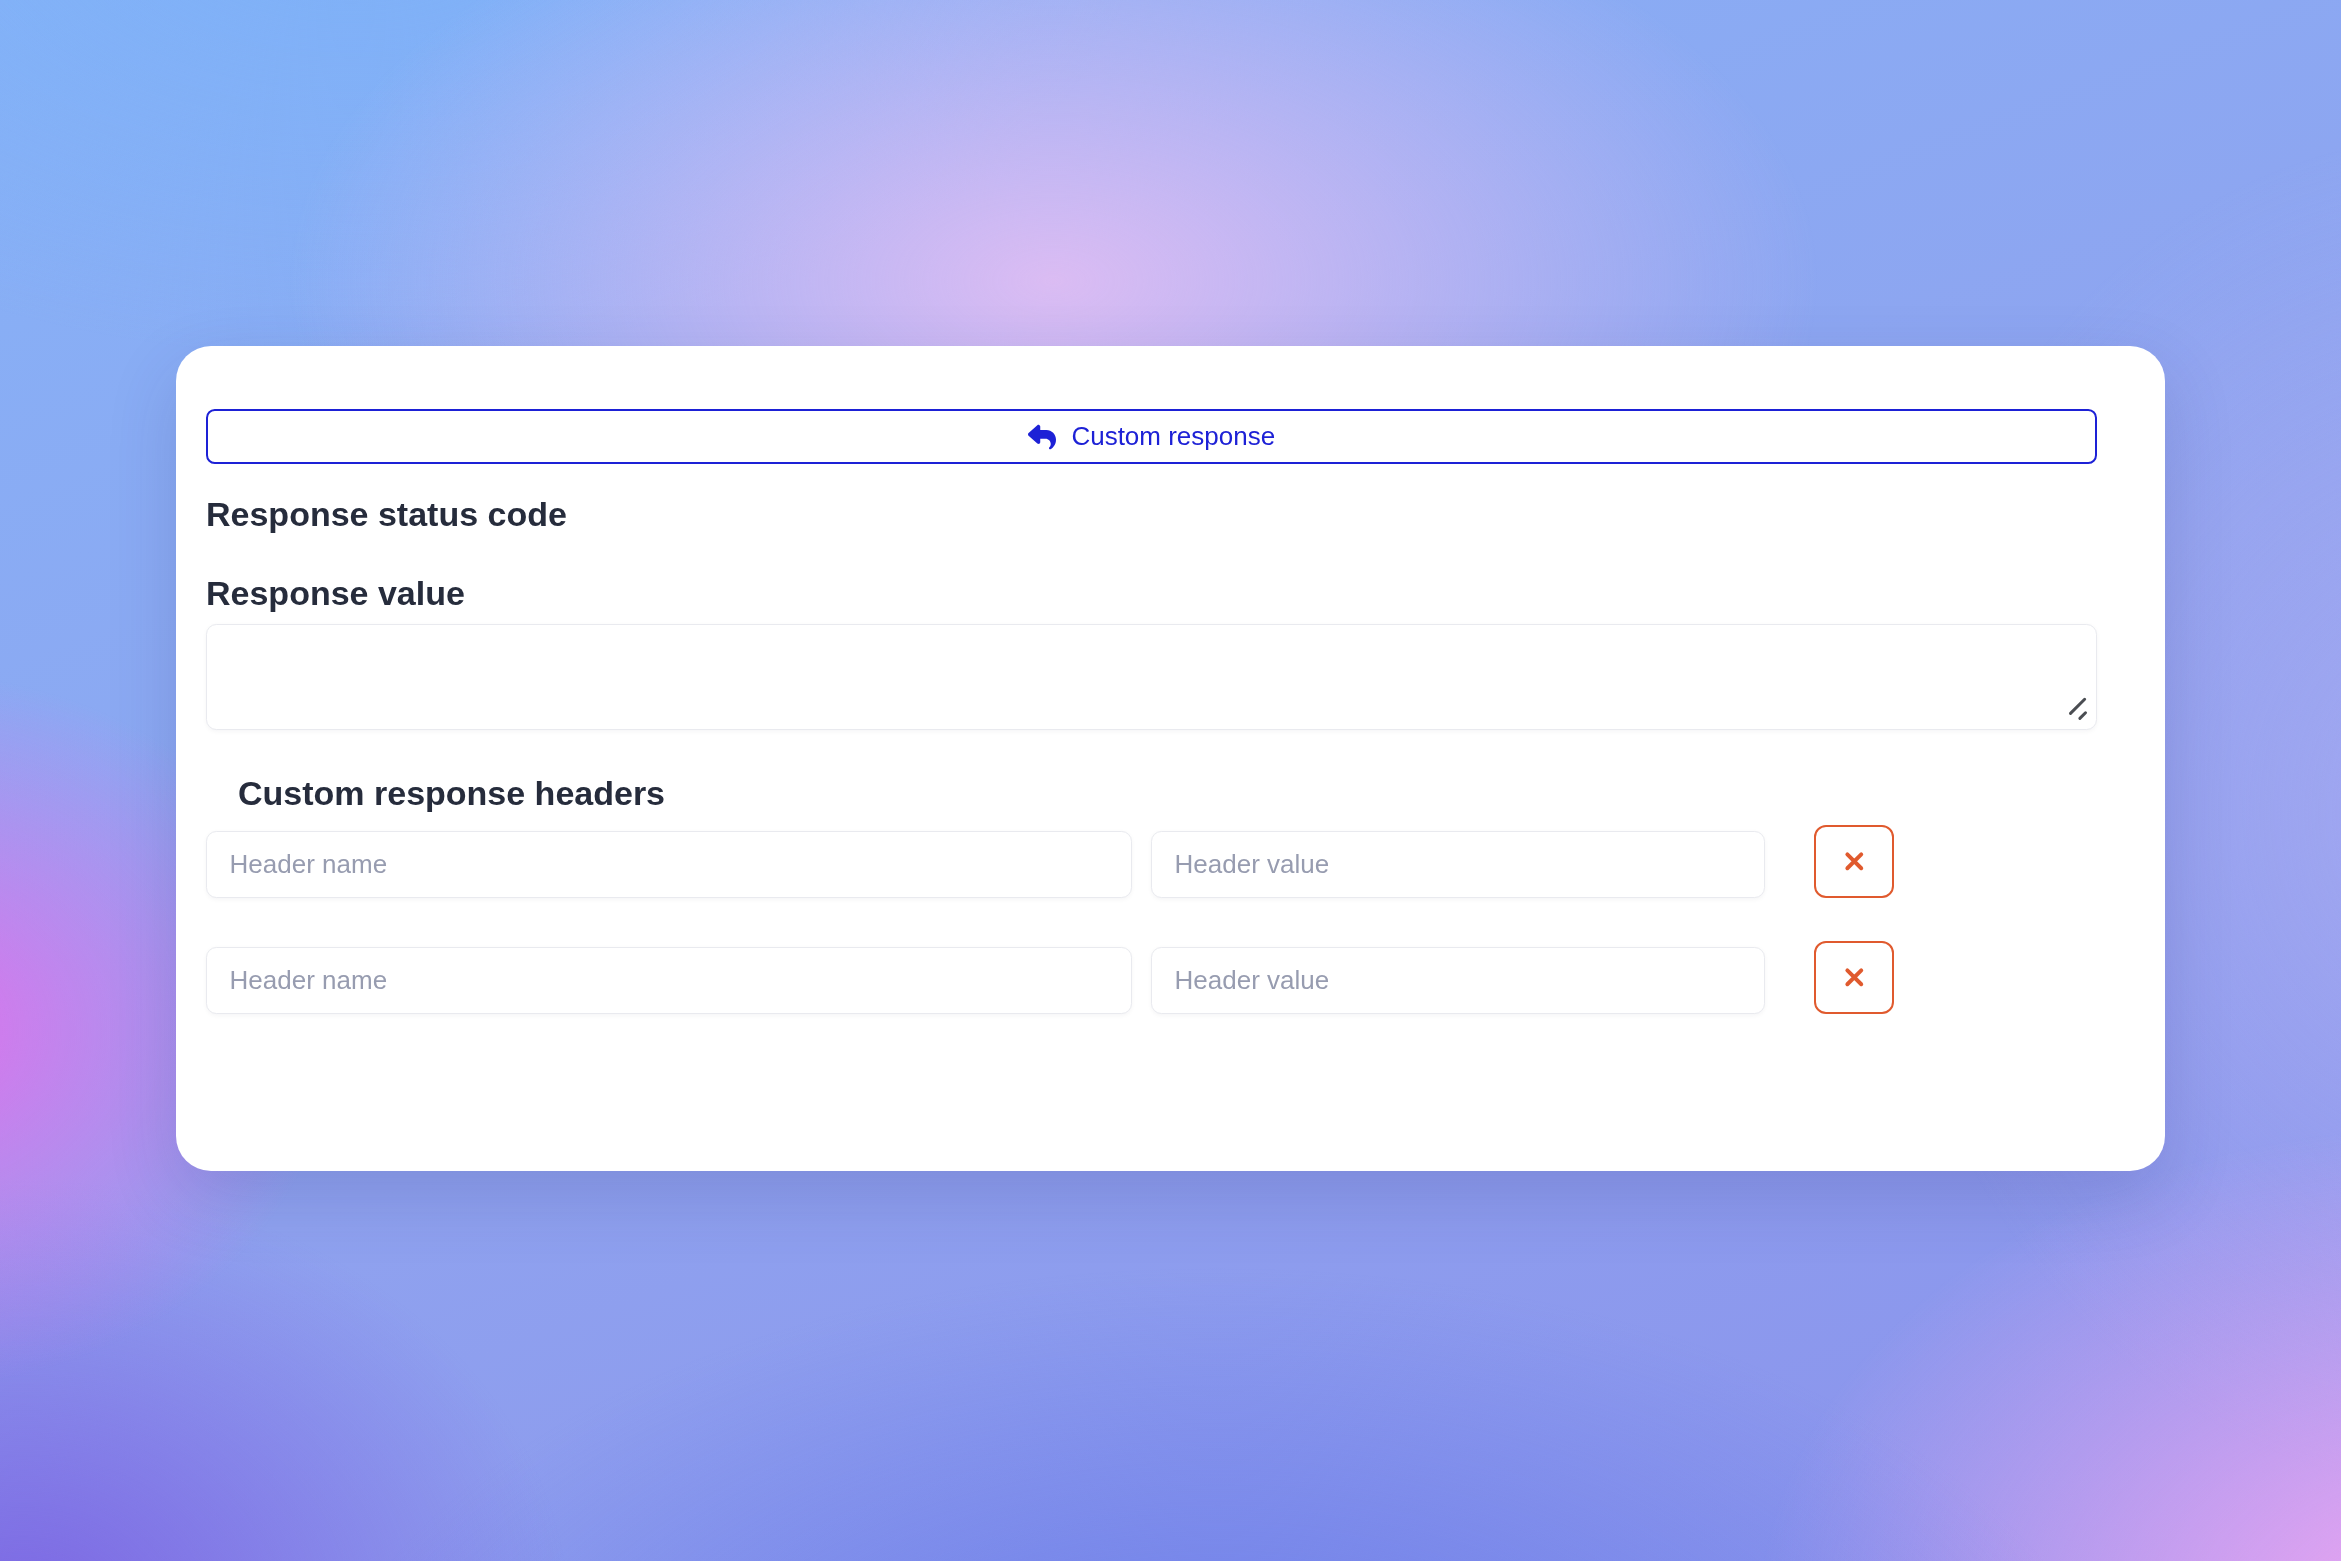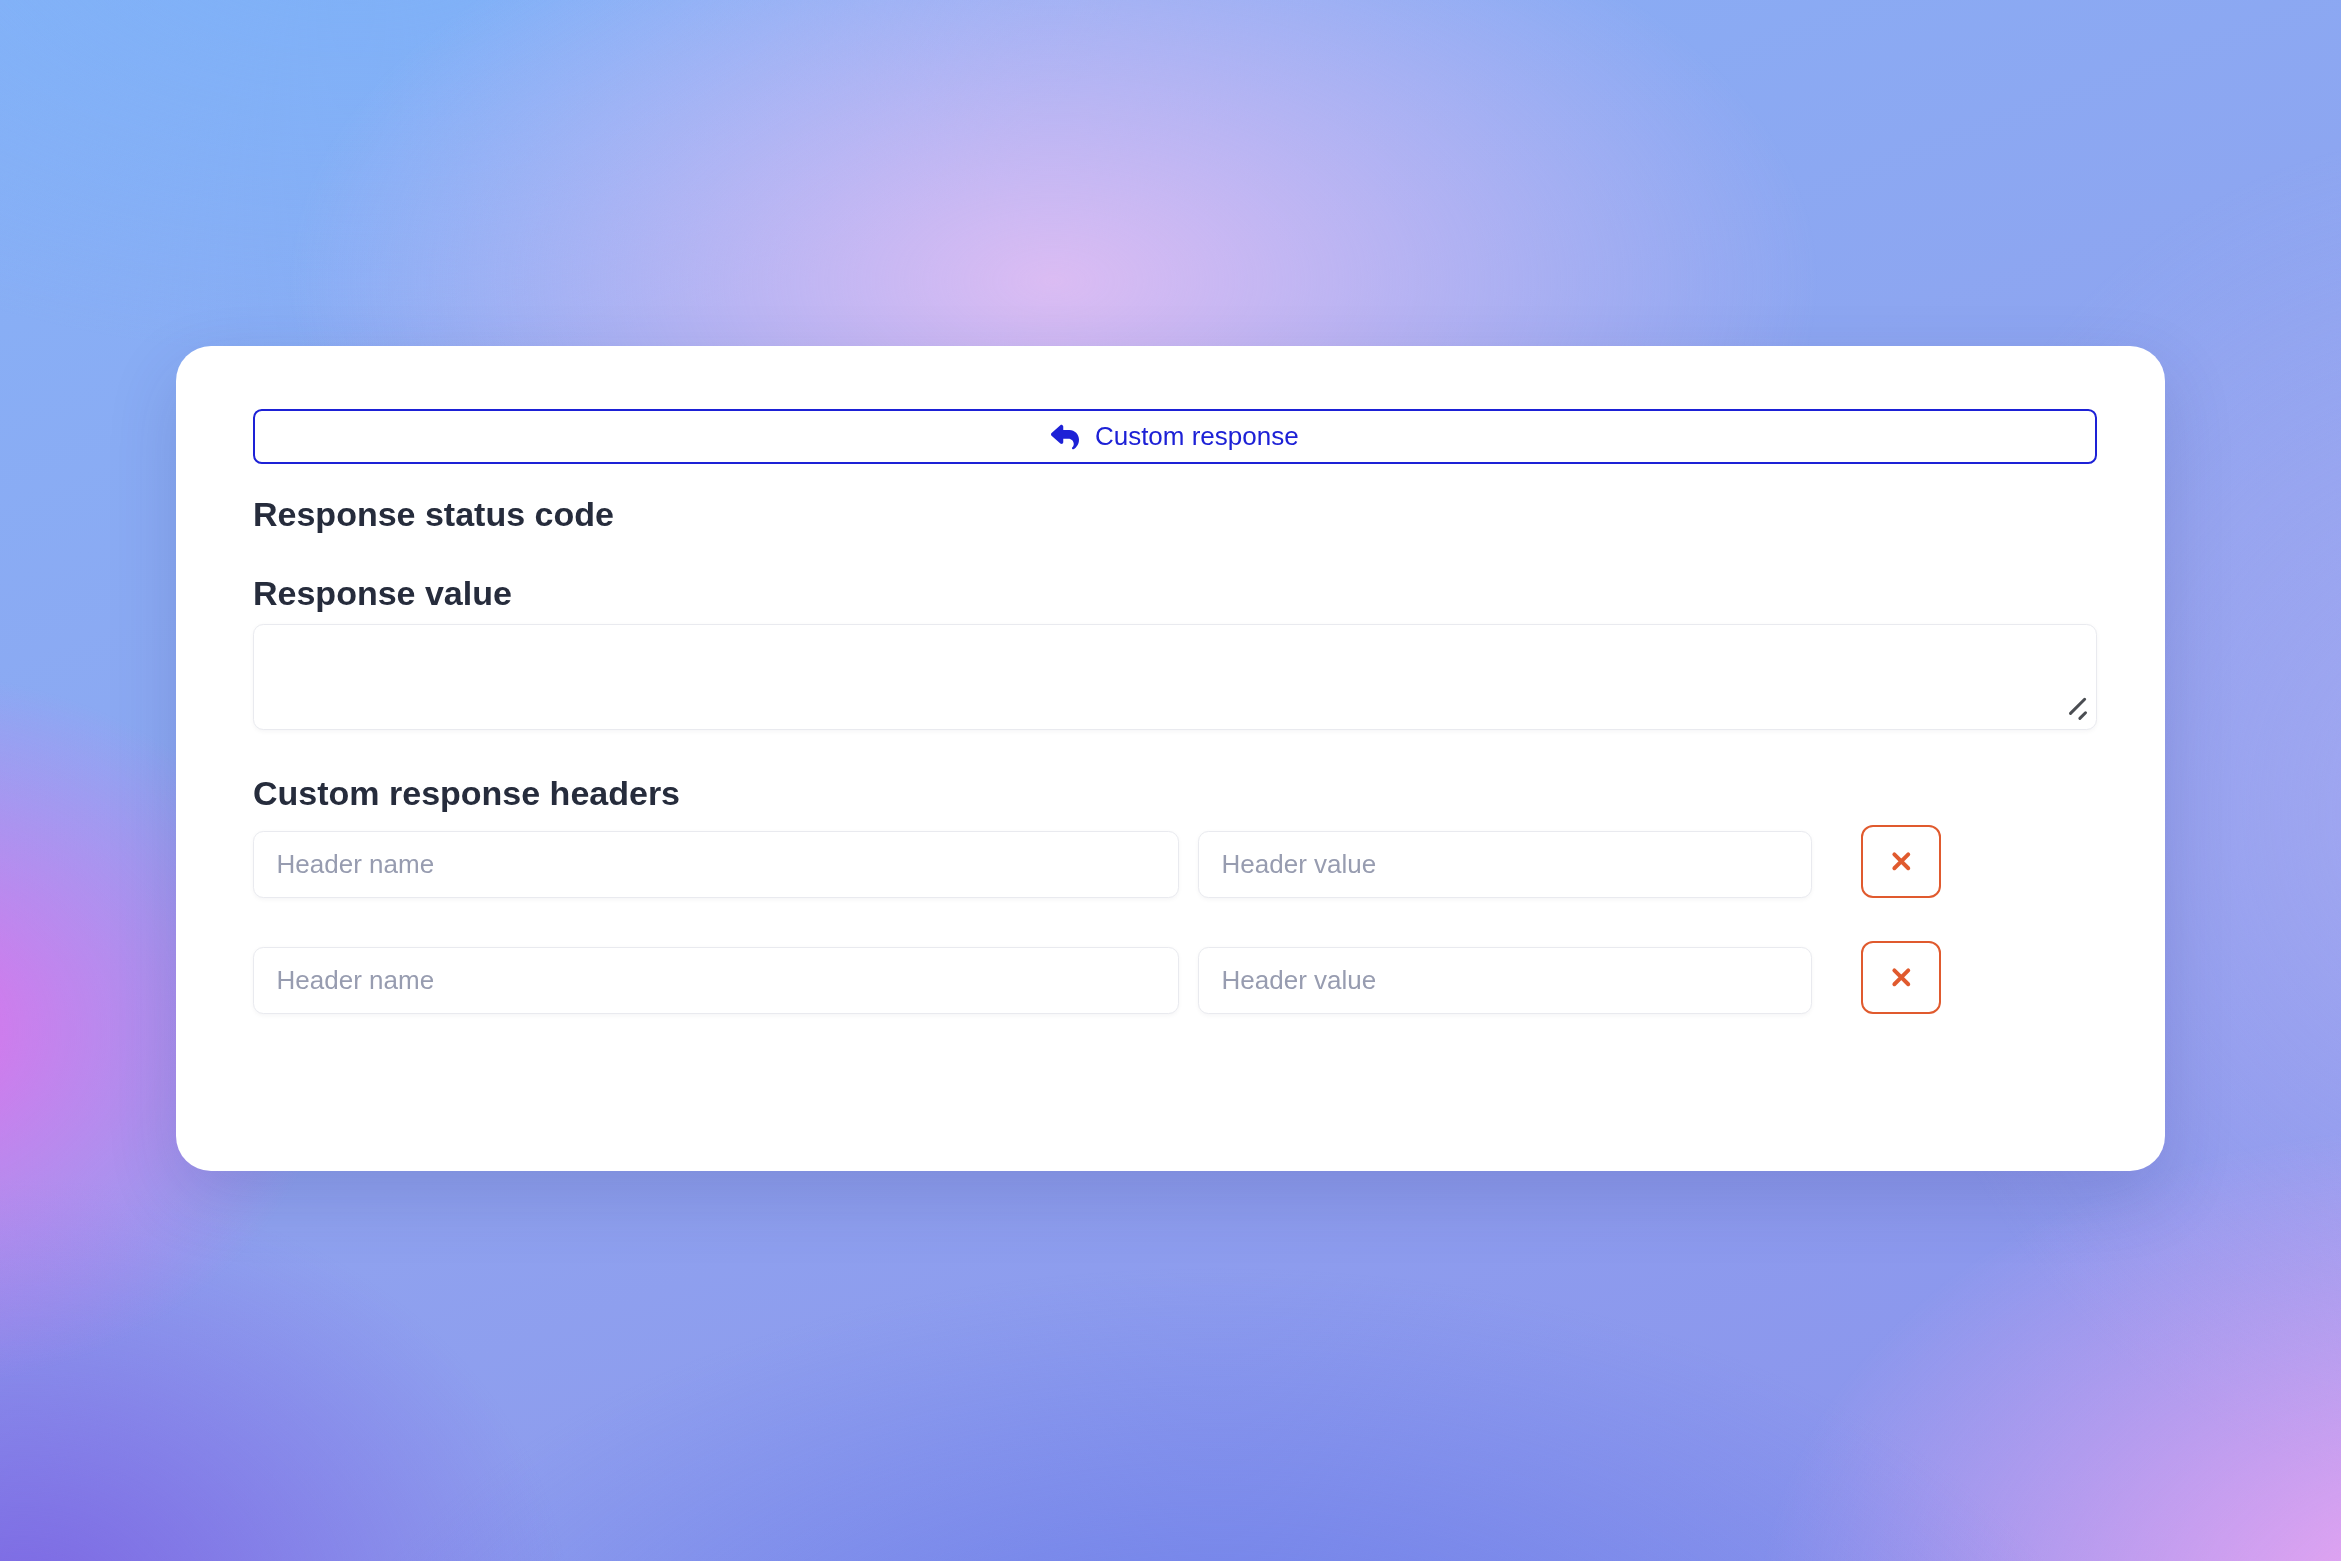--- a/index.html
+++ b/index.html
@@ -12,37 +12,37 @@
       radial-gradient(913px 739px at 1% 104%, rgba(123,99,226,0.95), rgba(123,99,226,0) 60%),
       radial-gradient(1478px 826px at 52% 114%, rgba(104,122,232,0.95), rgba(104,122,232,0) 62%),
       radial-gradient(1130px 826px at 104% 104%, rgba(245,167,242,0.95), rgba(245,167,242,0) 60%),
       radial-gradient(956px 1130px at 105% 52%, rgba(173,173,242,0.65), rgba(173,173,242,0) 60%),
       radial-gradient(1217px 695px at 15% -6%, rgba(125,177,248,0.9), rgba(125,177,248,0) 65%),
       linear-gradient(160deg, #86b2f7 0%, #8fa2ef 55%, #8a92ec 100%);
   }
   .card{
     position:absolute;left:176px;top:346px;width:1989px;height:825px;
     background:#ffffff;border-radius:35px;box-sizing:border-box;
-    padding:63px 68px 0 77px;
+    padding:63px 68px 0 30px;
     box-shadow:0 26px 70px rgba(40,40,110,0.16);
   }
   .cr-btn{
     display:flex;align-items:center;justify-content:center;gap:15.6px;
     width:100%;height:55px;box-sizing:border-box;
     background:#ffffff;border:2.6px solid #1d21d6;border-radius:8.7px;
     color:#1d21d6;font-size:26px;font-weight:500;
     font-family:"Liberation Sans", sans-serif;cursor:pointer;padding:0;
   }
   .cr-btn svg{display:block;}
   .field-label{
     display:block;font-size:34px;line-height:31px;font-weight:600;color:#262c3c;
   }
   .lbl-1{margin-top:35px;}
   .lbl-2{margin-top:48px;}
-  .lbl-3{margin-top:48px;}
+  .lbl-3{margin-top:48px;margin-left:32px;}
   .text-input{
     display:block;width:100%;height:66px;box-sizing:border-box;margin-top:15.6px;
     border:1.7px solid #e9eaef;border-radius:10.4px;background:#fff;
     padding:0 22.6px;font-size:26px;color:#6e7486;
     font-family:"Liberation Sans", sans-serif;outline:none;
     box-shadow:0 1.7px 4.3px rgba(16,24,40,0.04);
   }
   .ta-wrap{position:relative;margin-top:15px;}
   .textarea{
     display:block;width:100%;height:106px;box-sizing:border-box;

